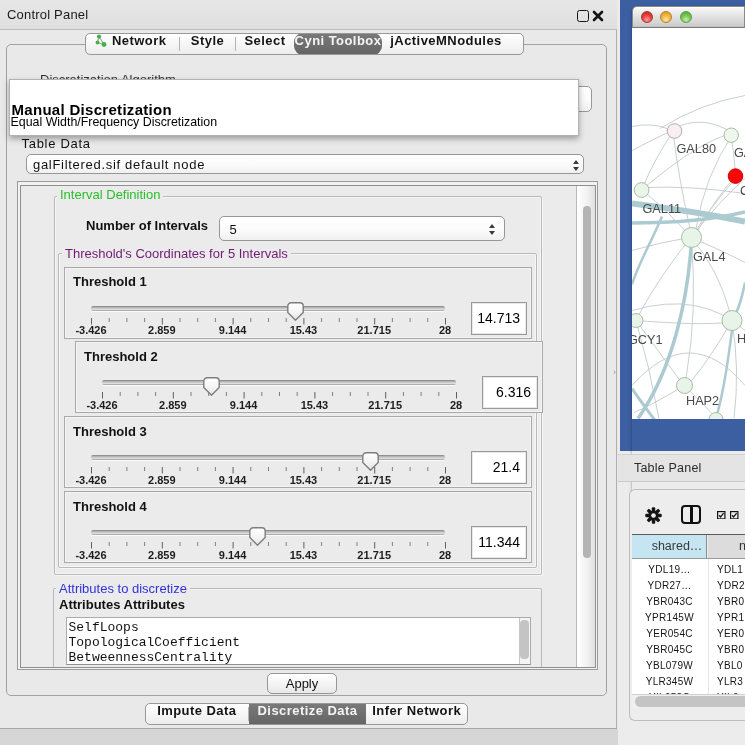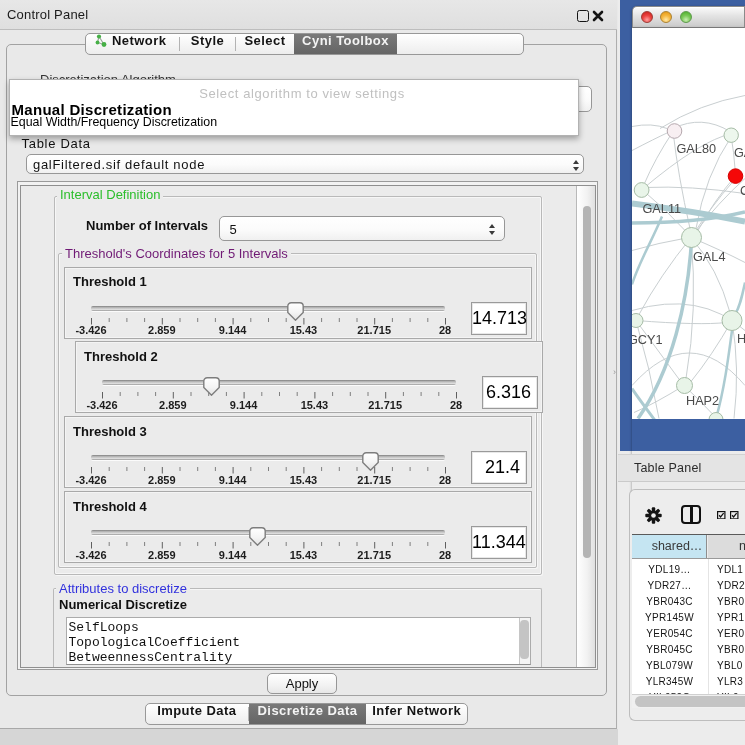--- a/index.html
+++ b/index.html
@@ -26,21 +26,21 @@
 .stepper{position:absolute;width:7px;height:11px;}
 .stepper .up{position:absolute;left:0;top:0;width:0;height:0;border-left:3.5px solid transparent;border-right:3.5px solid transparent;border-bottom:4.5px solid #3a3a3a;}
 .stepper .dn{position:absolute;left:0;bottom:0;width:0;height:0;border-left:3.5px solid transparent;border-right:3.5px solid transparent;border-top:4.5px solid #3a3a3a;}
 
 .tpanel{position:absolute;left:64px;width:468px;height:72px;border:1px solid #a9a9a9;background:#ebebeb;box-shadow:inset 0 0 0 1px #f4f4f4;}
 .tpanel .lbl{position:absolute;left:8px;top:6.5px;font-size:13px;font-weight:bold;color:#111;}
 .track{position:absolute;left:26px;top:38px;width:354px;height:5px;border-radius:2px;background:linear-gradient(180deg,#7f7f7f 0,#bdbdbd 35%,#dcdcdc 70%,#969696 100%);box-shadow:0 1px 0 rgba(255,255,255,.8);}
 .slabel{position:absolute;top:56.5px;font-size:11px;font-weight:bold;color:#1d1d1d;width:60px;text-align:center;}
 .thumb{position:absolute;top:34.5px;width:17px;height:19px;}
 .tl{width:12px;height:12px;border-radius:50%;}
-.vbox{position:absolute;left:406px;top:34px;width:56px;height:33px;border:1px solid #9a9a9a;background:#fff;box-shadow:inset 0 0 0 1px #e8e8e8;font-size:18px;color:#000;text-align:right;line-height:31px;padding-right:6px;}
+.vbox{position:absolute;left:406px;top:34px;width:56px;height:33px;border:1px solid #9a9a9a;background:#fff;box-shadow:inset 0 0 0 1px #e8e8e8;font-size:14px;color:#000;text-align:right;line-height:31px;padding-right:6px;}
 </style></head><body>
 <div id="cwin">
   <div id="titlebar">
       <span class="t">Control Panel</span>
     <div id="flicon"></div>
     <svg class="abs" style="left:592px;top:9.5px" width="12" height="12" viewBox="0 0 12 12">
         <path d="M2 2 L10 10 M10 2 L2 10" stroke="#141414" stroke-width="2.6" stroke-linecap="round"></path>
       </svg>
   </div>
   <div id="pane"></div>
@@ -49,28 +49,28 @@
     <div class="seg" style="width:93px;justify-content:flex-start;padding-left:9px;"><svg width="12" height="15" viewBox="0 0 12 15" style="margin-right:5px">
           <path d="M4 3.5 L2.5 9.5 M2.5 9.5 L9 11.5 M4 3.5 L9 11.5" stroke="#9aa89a" stroke-width="1.2" fill="none"></path>
           <circle cx="4" cy="3.5" r="2.1" fill="#46b046"></circle>
           <circle cx="2.5" cy="9.5" r="1.9" fill="#46b046"></circle>
           <circle cx="9" cy="11.5" r="2.4" fill="#46b046"></circle>
         </svg>Network</div>
     <div class="sep"></div>
     <div class="seg" style="width:55px;">Style</div>
     <div class="sep"></div>
     <div class="seg" style="width:58px;">Select</div>
-    <div class="seg sel" style="width:103px;">Cyni Toolbox</div>
+    <div class="seg sel" style="width:88px;border-radius:9px;">Cyni Toolbox</div>
+    <div class="seg" style="width:128px;">jActiveMNodules</div>
   </div>
 
   <div class="abs" style="left:40px;top:72px;font-size:13px;color:#333;">Discretization Algorithm</div>
   <div class="combo" style="left:30px;top:86px;width:562px;height:26px;"></div>
 
   <div class="abs" style="left:9px;top:79px;width:570px;height:57px;background:#fff;border:1px solid #b2b2b2;box-shadow:0 3px 6px rgba(0,0,0,.32);z-index:6;">
-    <div class="abs" style="left:8px;top:5.5px;width:100%;text-align:center;font-size:13px;letter-spacing:.6px;color:#c0c0c0;">Select algorithm to view settings</div>
     <div class="abs" style="left:1.5px;top:20.5px;font-size:15px;font-weight:bold;letter-spacing:.3px;color:#000;">Manual Discretization</div>
     <div class="abs" style="left:0.5px;top:34.5px;font-size:12.4px;color:#000;">Equal Width/Frequency Discretization</div>
   </div>
 
   <div class="abs" style="left:21.5px;top:135.5px;font-size:13px;letter-spacing:.7px;color:#111;">Table Data</div>
   <div class="combo" style="left:26px;top:154px;width:558px;height:20px;">
     <span class="ct" style="left:6px;letter-spacing:.7px;">galFiltered.sif default node</span>
     <div class="stepper" style="left:546px;top:5px;">
         <div class="up"></div>
         <div class="dn"></div>
@@ -269,21 +269,21 @@
               <stop offset="1" stop-color="#e2e2e2"></stop>
             </linearGradient>
           </defs>
           <path d="M4.2 0.8 h8.6 a3.4 3.4 0 0 1 3.4 3.4 v6.2 L8.5 18.2 L0.8 10.4 v-6.2 a3.4 3.4 0 0 1 3.4 -3.4 z" fill="url(#tg)" stroke="#7d7d7d" stroke-width="1.4"></path>
         </svg></div>
     <div class="vbox">11.344</div>
   </div>
 
   <div class="abs" style="left:53px;top:588px;width:489px;height:79px;border:1px solid #b9b9b9;border-bottom:none;border-radius:2px 2px 0 0;box-shadow:inset 0 1px 0 #f6f6f6;"></div>
   <div class="gtitle" style="left:56px;top:580.5px;color:#3232dd;background:#ebebeb;">Attributes to discretize</div>
-  <div class="abs" style="left:59px;top:597px;font-size:13px;font-weight:bold;color:#111;">Numerical Discretize</div>
+  <div class="abs" style="left:59px;top:597px;font-size:13px;font-weight:bold;color:#111;">Attributes Attributes</div>
   <div class="abs" style="left:66px;top:617px;width:465px;height:48px;background:#fff;border:1px solid #ababab;border-bottom-color:#8f8f8f;overflow:hidden;font-family:Liberation Mono, monospace;">
     <div class="abs" style="left:1.5px;top:1.5px;font-size:13px;color:#111;line-height:15px;">SelfLoops<br>TopologicalCoefficient<br>BetweennessCentrality</div>
     <div class="abs" style="right:0;top:0;width:11.5px;height:48px;background:#f4f4f4;border-left:1px solid #c6c6c6;"></div>
     <div class="abs" style="right:1.5px;top:2px;width:8.5px;height:39px;background:#c4c4c4;border-radius:4px;"></div>
   </div>
 
   <div class="abs" style="left:267px;top:673px;width:70px;height:21px;border:1px solid #969696;border-radius:5px;background:linear-gradient(180deg,#ffffff,#f2f2f2 60%,#e7e7e7);font-size:13px;color:#111;text-align:center;line-height:19px;">Apply</div>
 
   <div class="tabbar" style="left:145px;top:703px;width:323px;">
     <div class="seg" style="width:102px;">Impute Data</div>

